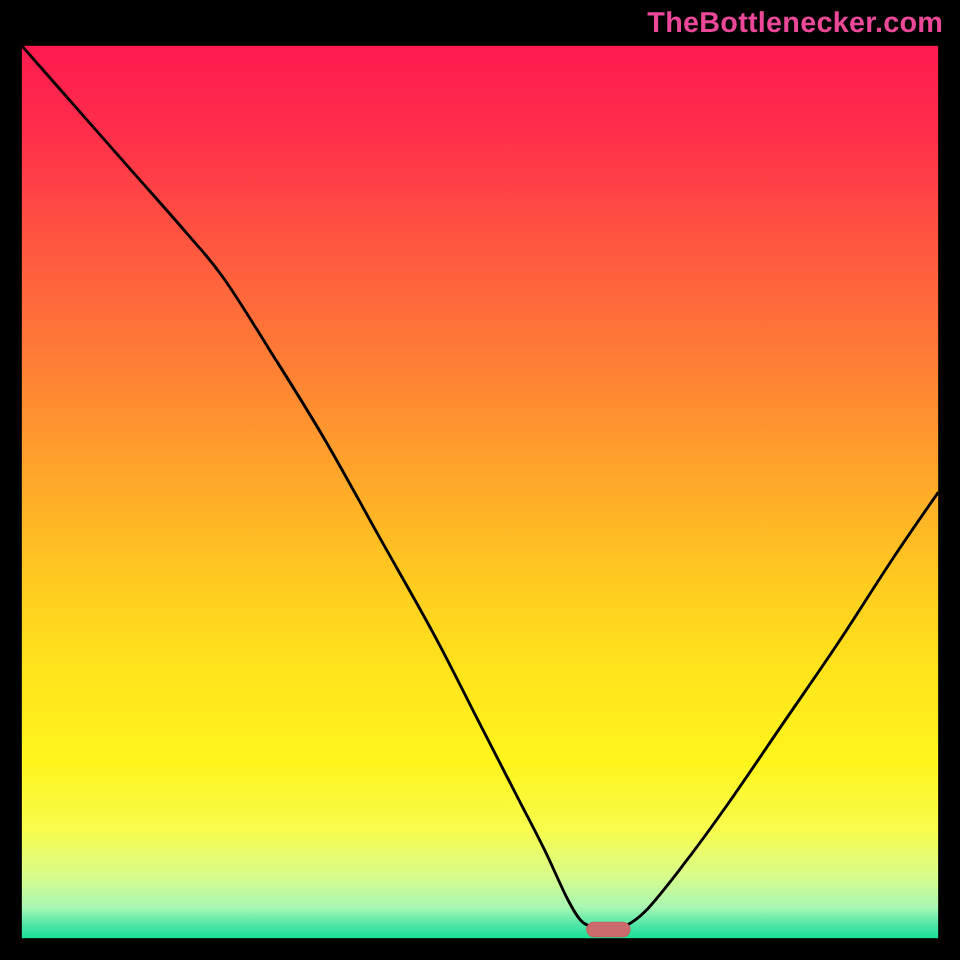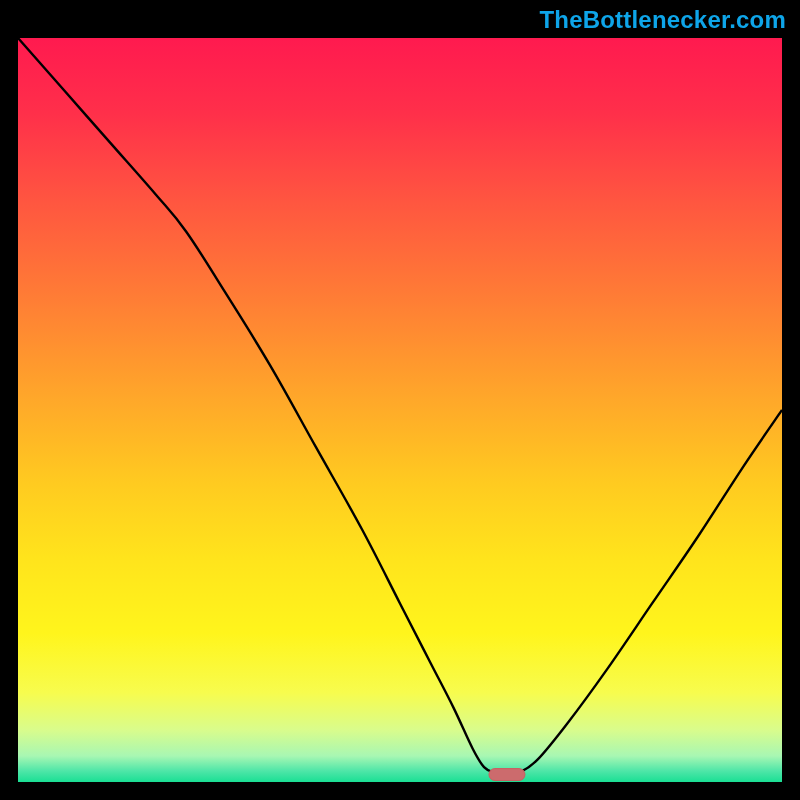--- a/index.html
+++ b/index.html
@@ -14,21 +14,21 @@
   .frame {
     position: relative;
     width: 800px;
     height: 800px;
     background: #000;
   }
   .watermark {
     position: absolute;
     top: 6px;
     right: 14px;
-    color: #0ea5e9;
+    color: #ec4899;
     font-size: 24px;
     font-weight: 600;
     letter-spacing: 0.2px;
     user-select: none;
   }
   .plot-wrap {
     position: absolute;
     left: 18px;
     top: 38px;
     width: 764px;

